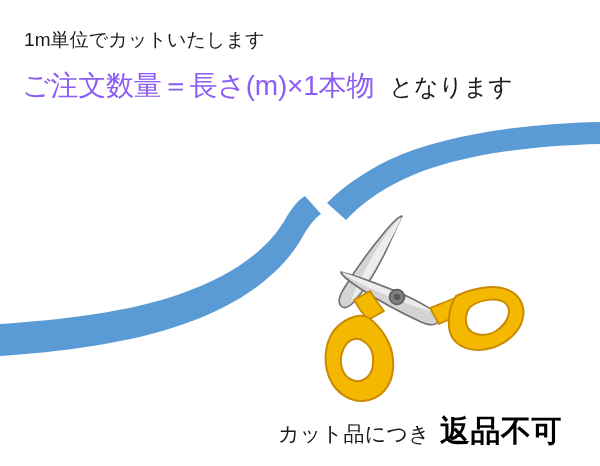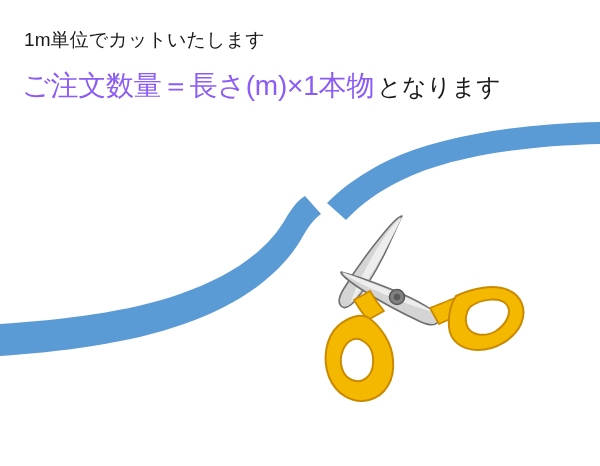--- a/index.html
+++ b/index.html
@@ -55,21 +55,21 @@
     color: #8b5cf6;
     font-size: 28px;
     font-weight: normal;
     letter-spacing: -0.2px;
   }
   .line-main .tail {
     color: #1a1a1a;
     font-size: 24px;
     font-weight: normal;
     letter-spacing: 0.2px;
-    margin-left: 3px;
+    margin-left: 15px;
   }
 
   .line-bottom {
     position: absolute;
     left: 278px;
     top: 412px;
     white-space: nowrap;
     line-height: 1.25;
   }
   .line-bottom .small {
@@ -175,15 +175,18 @@
   </svg>
 
   <div class="text-layer">
 
     <div class="line-top">1m単位でカットいたします</div>
 
     <div class="line-main">
       <span class="em">ご注文数量＝長さ(m)×1本物</span><span class="tail">となります</span>
     </div>
 
+    <div class="line-bottom">
+      <span class="small">カット品につき</span><span class="big">返品不可</span>
+    </div>
 
   </div>
 </div>
 
 </body></html>

